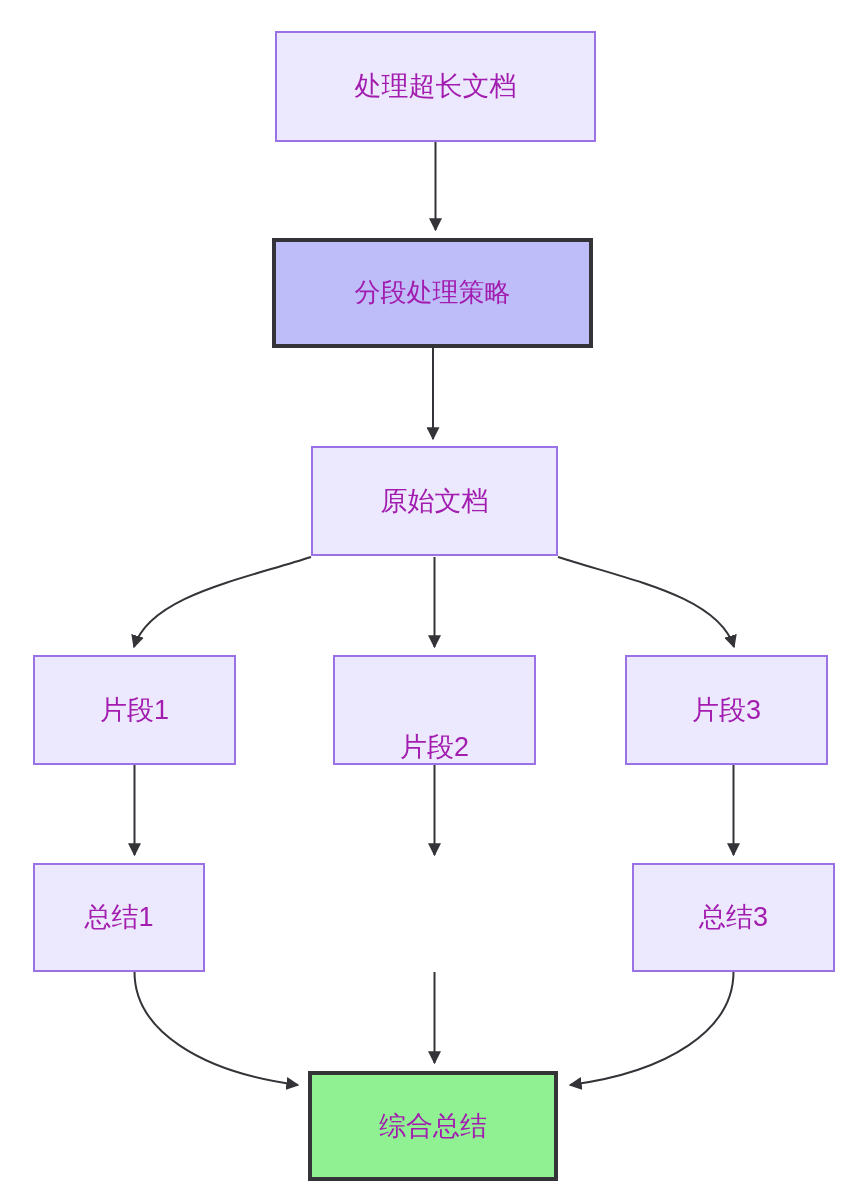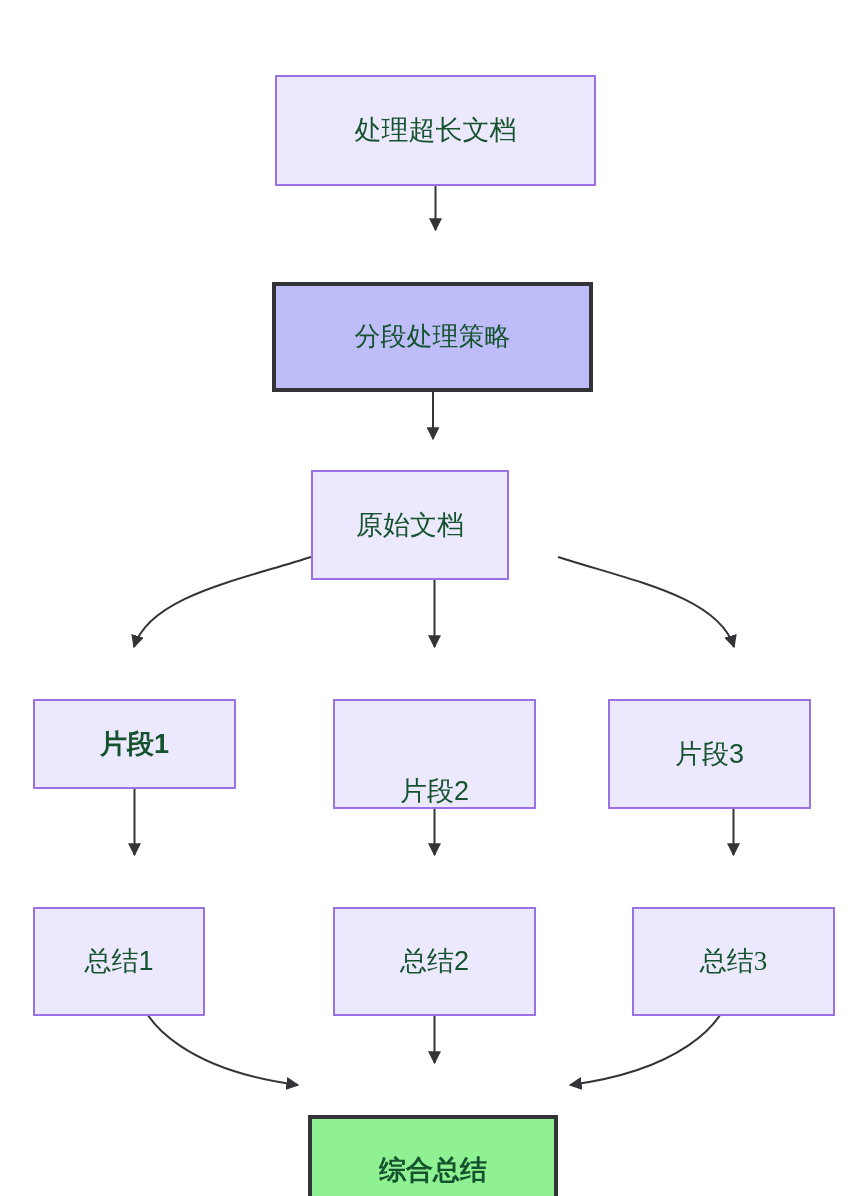--- a/index.html
+++ b/index.html
@@ -28,23 +28,22 @@
     pointer-events: none;
   }
   .node {
     position: absolute;
     box-sizing: border-box;
     display: flex;
     align-items: center;
     justify-content: center;
     text-align: center;
     line-height: 1.2;
-    color: #14532d;
+    color: #a21caf;
     z-index: 2;
-    margin-top: 44px;
   }
   .node-label {
     display: block;
     white-space: nowrap;
   }
   
   .node.style-light {
     background: #ece8fd;
     border: 2px solid #9b72e6;
     font-size: 27px;
@@ -98,45 +97,42 @@
   </svg>
 
   <div class="node style-light" style="left:275px; top:31px; width:321px; height:111px;">
     <span class="node-label">处理超长文档</span>
   </div>
 
   <div class="node style-emph" style="left:272px; top:238px; width:321px; height:110px;">
     <span class="node-label">分段处理策略</span>
   </div>
 
-  <div class="node style-light" style="left:311px; top:426px; width:198px; height:110px;">
+  <div class="node style-light" style="left:311px; top:446px; width:247px; height:110px;">
     <span class="node-label">原始文档</span>
   </div>
 
-  <div class="node style-light" style="left:33px; top:655px; width:203px; height:90px;font-weight:bold;">
+  <div class="node style-light" style="left:33px; top:655px; width:203px; height:110px;">
     <span class="node-label">片段1</span>
   </div>
 
   <div class="node style-light" style="left:333px; top:655px; width:203px; height:110px;align-items:flex-end;">
     <span class="node-label">片段2</span>
   </div>
 
-  <div class="node style-light" style="left:608px; top:655px; width:203px; height:110px;">
+  <div class="node style-light" style="left:625px; top:655px; width:203px; height:110px;">
     <span class="node-label">片段3</span>
   </div>
 
   <div class="node style-light" style="left:33px; top:863px; width:172px; height:109px;">
     <span class="node-label">总结1</span>
   </div>
 
-  <div class="node style-light" style="left:333px; top:863px; width:203px; height:109px;">
-    <span class="node-label">总结2</span>
-  </div>
 
-  <div class="node style-light" style="left:632px; top:863px; width:203px; height:109px;font-family:Liberation Serif, serif;">
+  <div class="node style-light" style="left:632px; top:863px; width:203px; height:109px;">
     <span class="node-label">总结3</span>
   </div>
 
-  <div class="node style-green" style="left:308px; top:1071px; width:250px; height:110px;font-weight:bold;">
+  <div class="node style-green" style="left:308px; top:1071px; width:250px; height:110px;">
     <span class="node-label">综合总结</span>
   </div>
 
 </div>
 
 </body></html>

